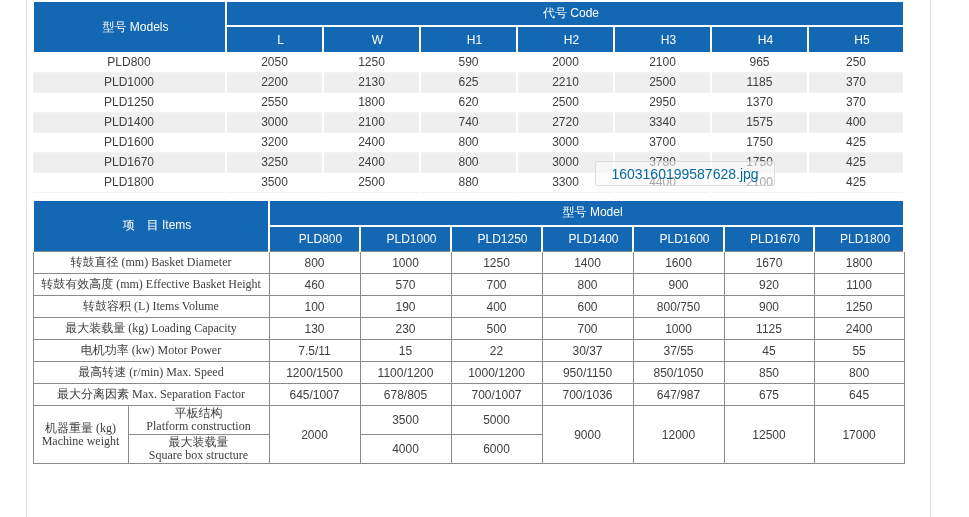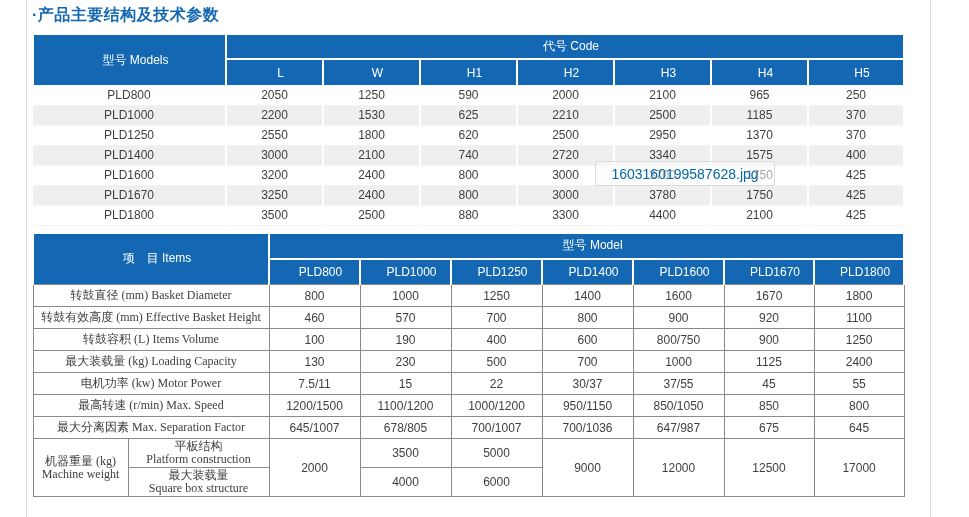--- a/index.html
+++ b/index.html
@@ -81,21 +81,20 @@
   }
 </style>
 </head>
 <body>
 
 <div class="side-line left"></div>
 <div class="side-line right"></div>
 
 <div class="content">
 
-  <h1 class="page-title">·产品主要结构及技术参数</h1>
 
   <table class="t1">
     <colgroup>
       <col style="width:193px">
         <col style="width:97px">
         <col style="width:97px">
         <col style="width:97px">
       <col style="width:97px">
         <col style="width:97px">
         <col style="width:97px">
@@ -123,21 +122,21 @@
         <td>1250</td>
         <td>590</td>
         <td>2000</td>
         <td>2100</td>
         <td>965</td>
         <td>250</td>
       </tr>
       <tr>
         <td>PLD1000</td>
         <td>2200</td>
-        <td>1530</td>
+        <td>2130</td>
         <td>625</td>
         <td>2210</td>
         <td>2500</td>
         <td>1185</td>
         <td>370</td>
       </tr>
       <tr>
         <td>PLD1250</td>
         <td>2550</td>
         <td>1800</td>

